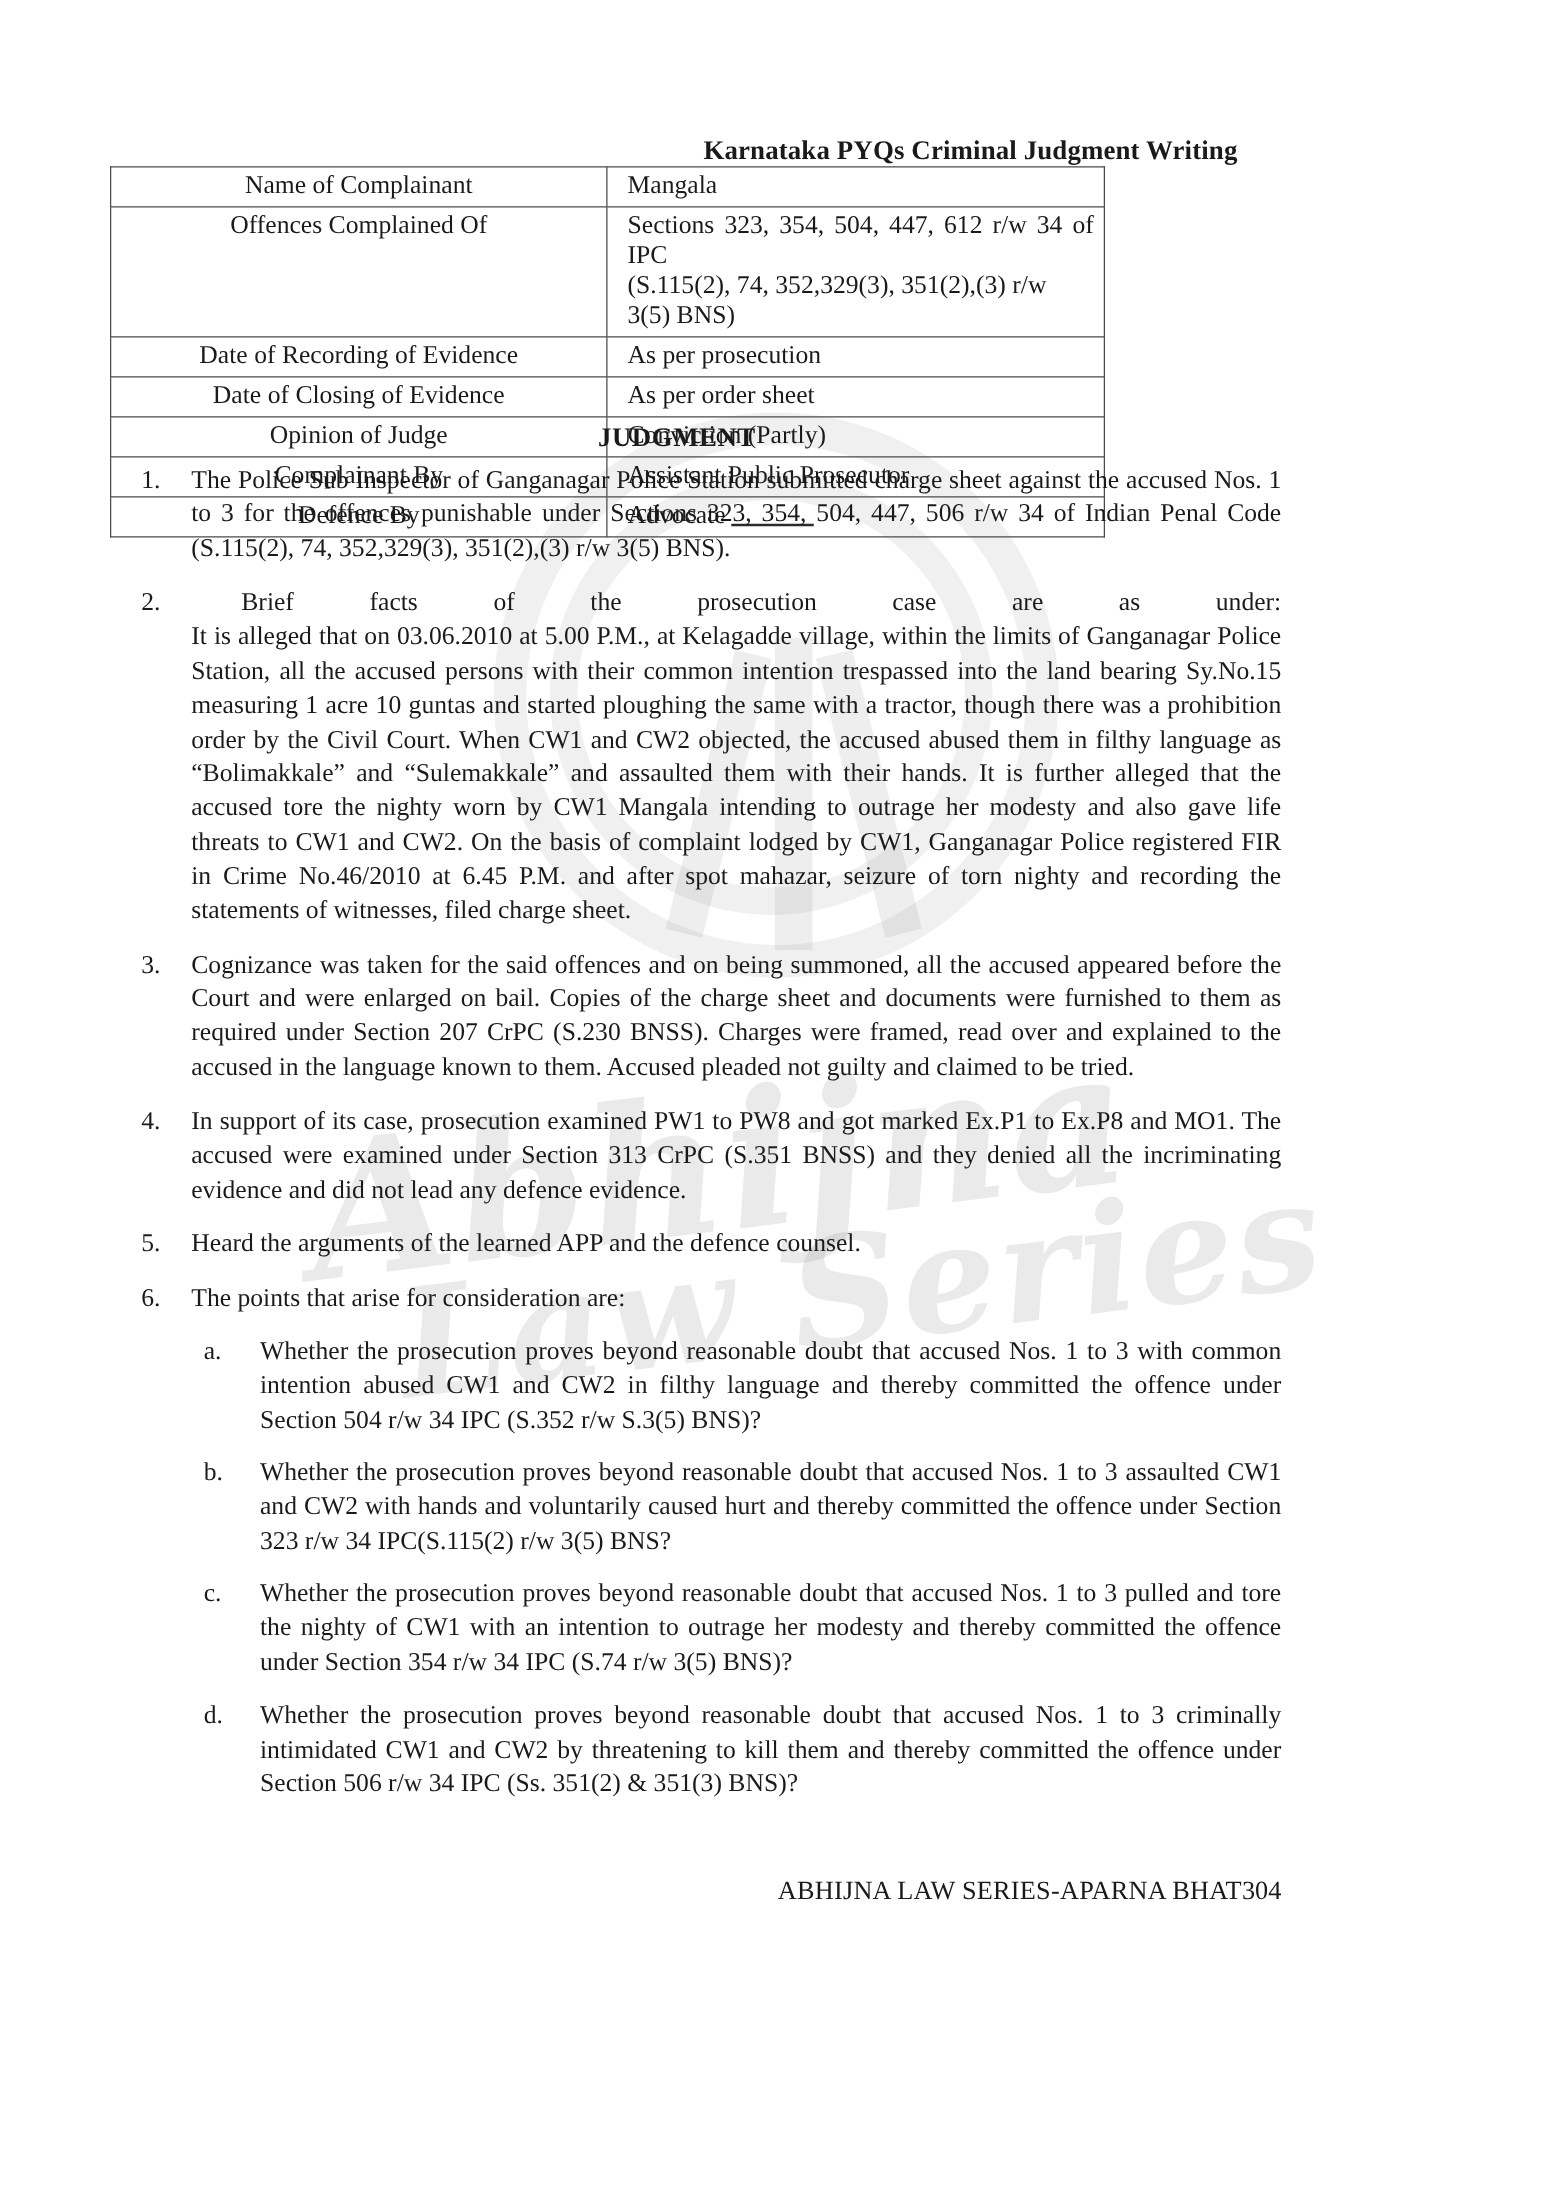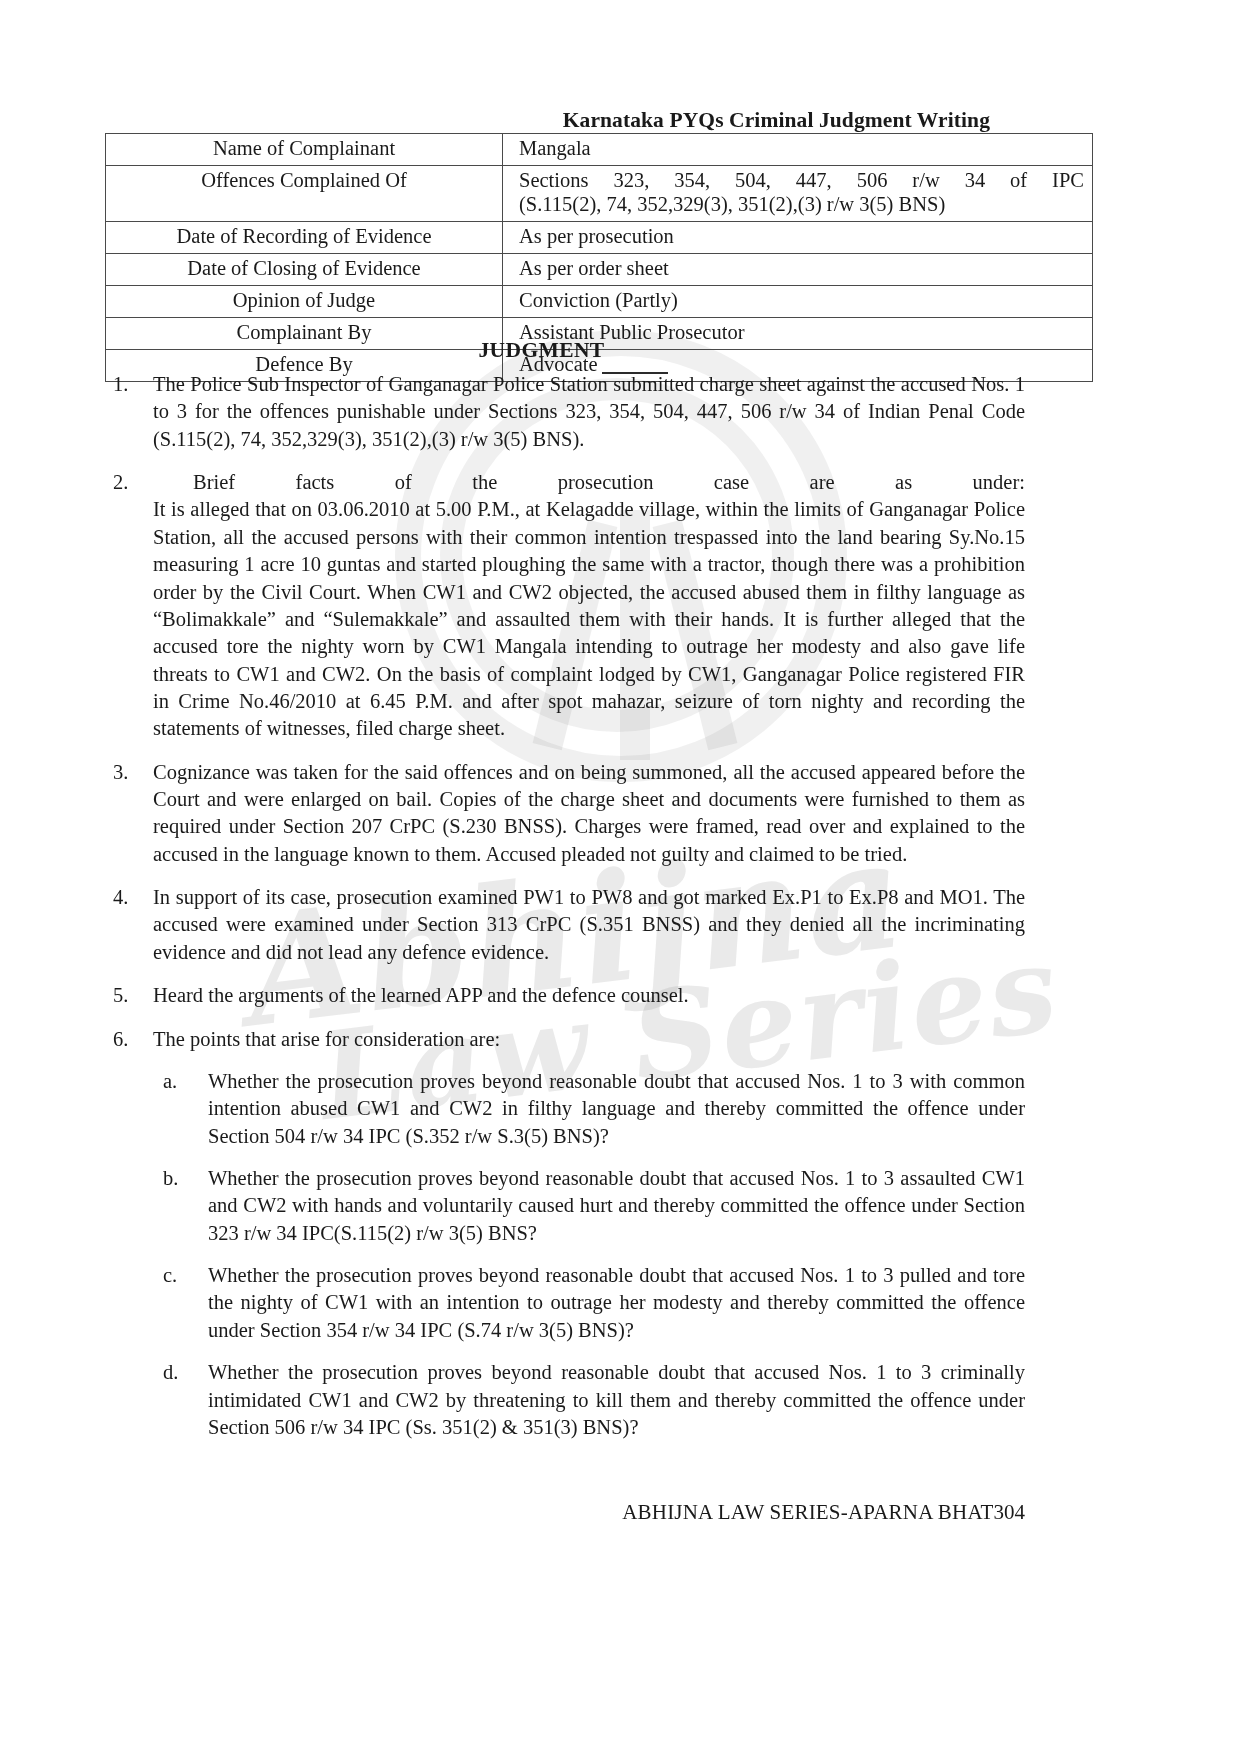--- a/index.html
+++ b/index.html
@@ -74,23 +74,23 @@
     width: 895px;
     text-align: right;
     font-weight: 700;
     font-size: 21.5px;
     letter-spacing: 0.1px;
   }
 
   
   #case-table {
     position: absolute;
-    left: 105px;
+    left: 88px;
     top: 133px;
-    width: 988px;
+    width: 796px;
     border-collapse: collapse;
     table-layout: fixed;
   }
   #case-table td {
     border: 1.3px solid #4a4a4a;
     font-size: 20.5px;
     line-height: 1.17;
     padding: 3px 8px 4px 8px;
     vertical-align: top;
   }
@@ -211,21 +211,21 @@
 
   <table id="case-table">
     <tbody>
       <tr>
         <td class="label">Name of Complainant</td>
         <td class="value">Mangala</td>
       </tr>
       <tr>
         <td class="label">Offences Complained Of</td>
         <td class="value">
-          <span class="just">Sections 323, 354, 504, 447, 506 r/w 34 of IPC</span>
+          <span class="just">Sections 323, 354, 504, 447, 612 r/w 34 of IPC</span>
           <span>(S.115(2), 74, 352,329(3), 351(2),(3) r/w 3(5) BNS)</span>
         </td>
       </tr>
       <tr>
         <td class="label">Date of Recording of Evidence</td>
         <td class="value">As per prosecution</td>
       </tr>
       <tr>
         <td class="label">Date of Closing of Evidence</td>
         <td class="value">As per order sheet</td>

